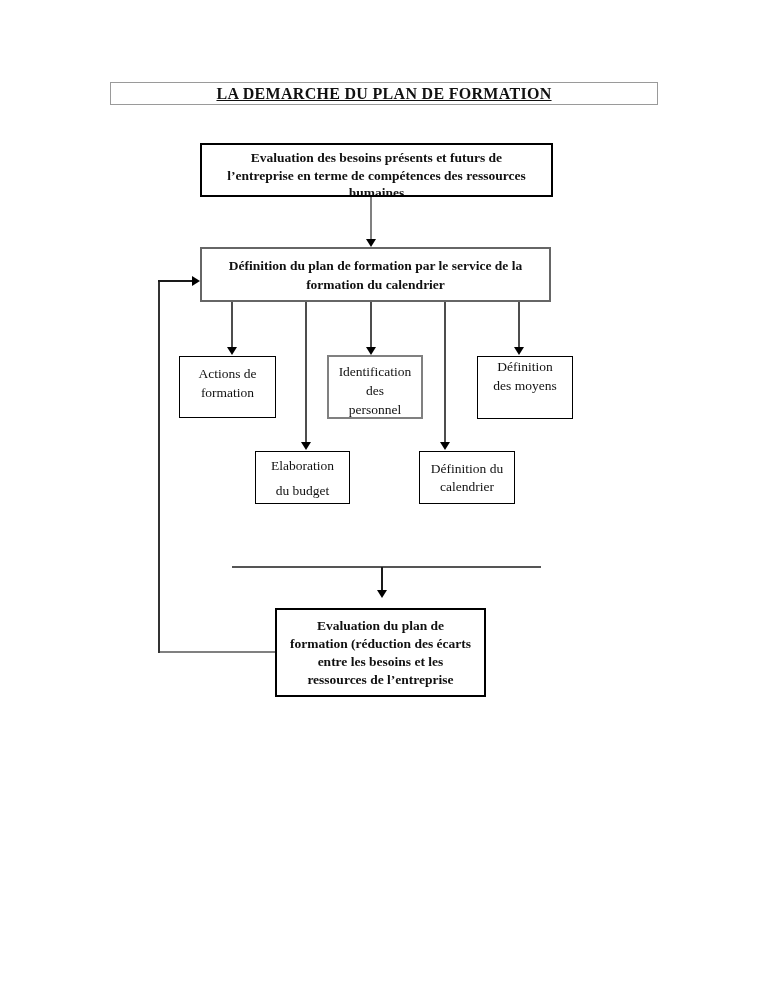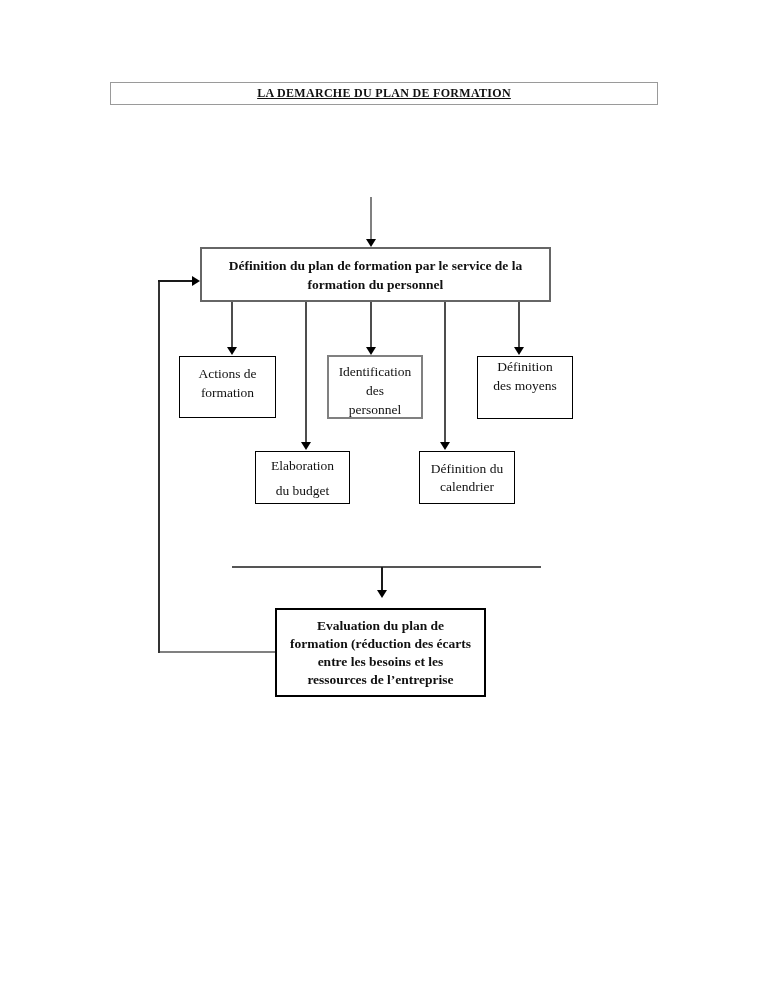--- a/index.html
+++ b/index.html
@@ -31,21 +31,21 @@
   .v-top { align-items: flex-start; }
 
   
   .title-box {
     left: 110px; top: 82px; width: 548px; height: 23px;
     border: 1px solid #9a9a9a;
     align-items: center;
   }
   .title-text {
     font-weight: bold;
-    font-size: 12px;
+    font-size: 16px;
     letter-spacing: 0.3px;
     text-decoration: underline;
     white-space: nowrap;
   }
 
   
   .box-needs {
     left: 200px; top: 143px; width: 353px; height: 54px;
     border: 2px solid #000000;
     font-weight: bold;
@@ -139,26 +139,29 @@
 </style>
 </head>
 <body>
 
 <div class="page">
 
   <div class="node title-box">
     <span class="title-text">LA DEMARCHE DU PLAN DE FORMATION</span>
   </div>
 
+  <div class="node box-needs">Evaluation des besoins présents et futurs de
+l’entreprise en terme de compétences des ressources
+humaines</div>
 
   <div class="line c-needs-plan"></div>
   <div class="arrow-down a-needs-plan"></div>
 
   <div class="node box-plan v-center">Définition du plan de formation par le service de la
-formation du personnel</div>
+formation du calendrier</div>
 
   <div class="line c-drop-actions"></div>
   <div class="arrow-down a-drop-actions"></div>
 
   <div class="line c-drop-budget"></div>
   <div class="arrow-down a-drop-budget"></div>
 
   <div class="line c-drop-ident"></div>
   <div class="arrow-down a-drop-ident"></div>
 

